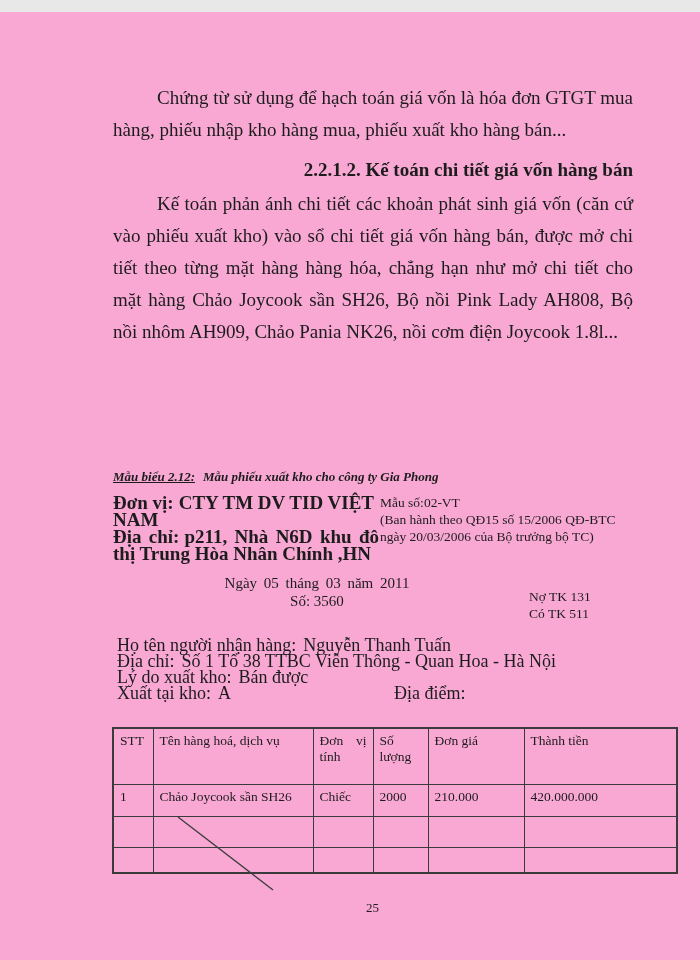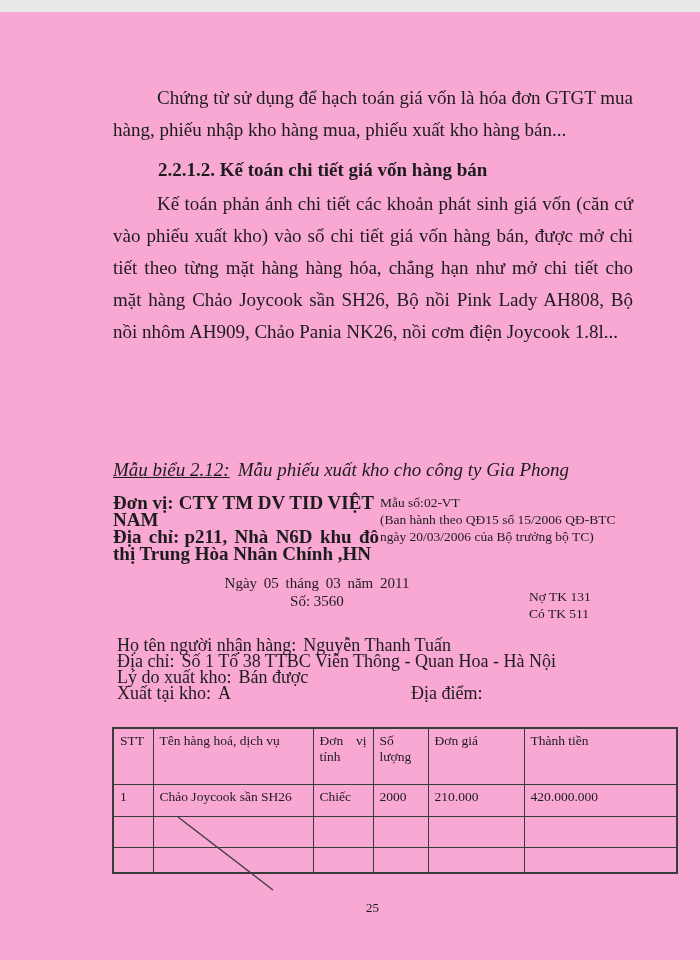--- a/index.html
+++ b/index.html
@@ -19,28 +19,28 @@
     position: absolute;
     left: 113px; top: 70px; width: 520px;
     font-size: 19px; line-height: 32px;
     text-align: justify;
   }
   .body-text p { margin: 0; text-indent: 44px; }
   .section-heading {
     margin: 8px 0 2px 45px;
     font-weight: bold;
     font-size: 19px; line-height: 32px;
-    text-align: left;
+    text-align: right;
   }
 
   
   .figure-caption {
     position: absolute;
-    left: 113px; top: 447px;
-    font-size: 19px; font-weight: normal; font-style: italic;
+    left: 113px; top: 457px;
+    font-size: 13px; font-weight: bold; font-style: italic;
     white-space: nowrap;
   }
   .figure-caption .cap-label { text-decoration: underline; margin-right: 8px; }
 
   
   .company-block {
     position: absolute;
     left: 113px; top: 482px; width: 266px;
     font-size: 19px; line-height: 17px; font-weight: bold;
   }
@@ -73,21 +73,21 @@
     font-size: 13.5px; line-height: 17px;
   }
 
   .recipient-block {
     position: absolute;
     left: 117px; top: 625px; width: 540px;
     font-size: 18px; line-height: 16px;
   }
   .recipient-block .line { position: relative; }
   .recipient-block .lbl { margin-right: 7px; }
-  .loc-label { position: absolute; left: 294px; top: 0; }
+  .loc-label { position: absolute; left: 277px; top: 0; }
 
   
   .items-table {
     position: absolute;
     left: 112px; top: 715px;
     width: 564px;
     border-collapse: collapse;
     table-layout: fixed;
     font-size: 13.5px; line-height: 16px;
     border: 2px solid #3b3b3b;

